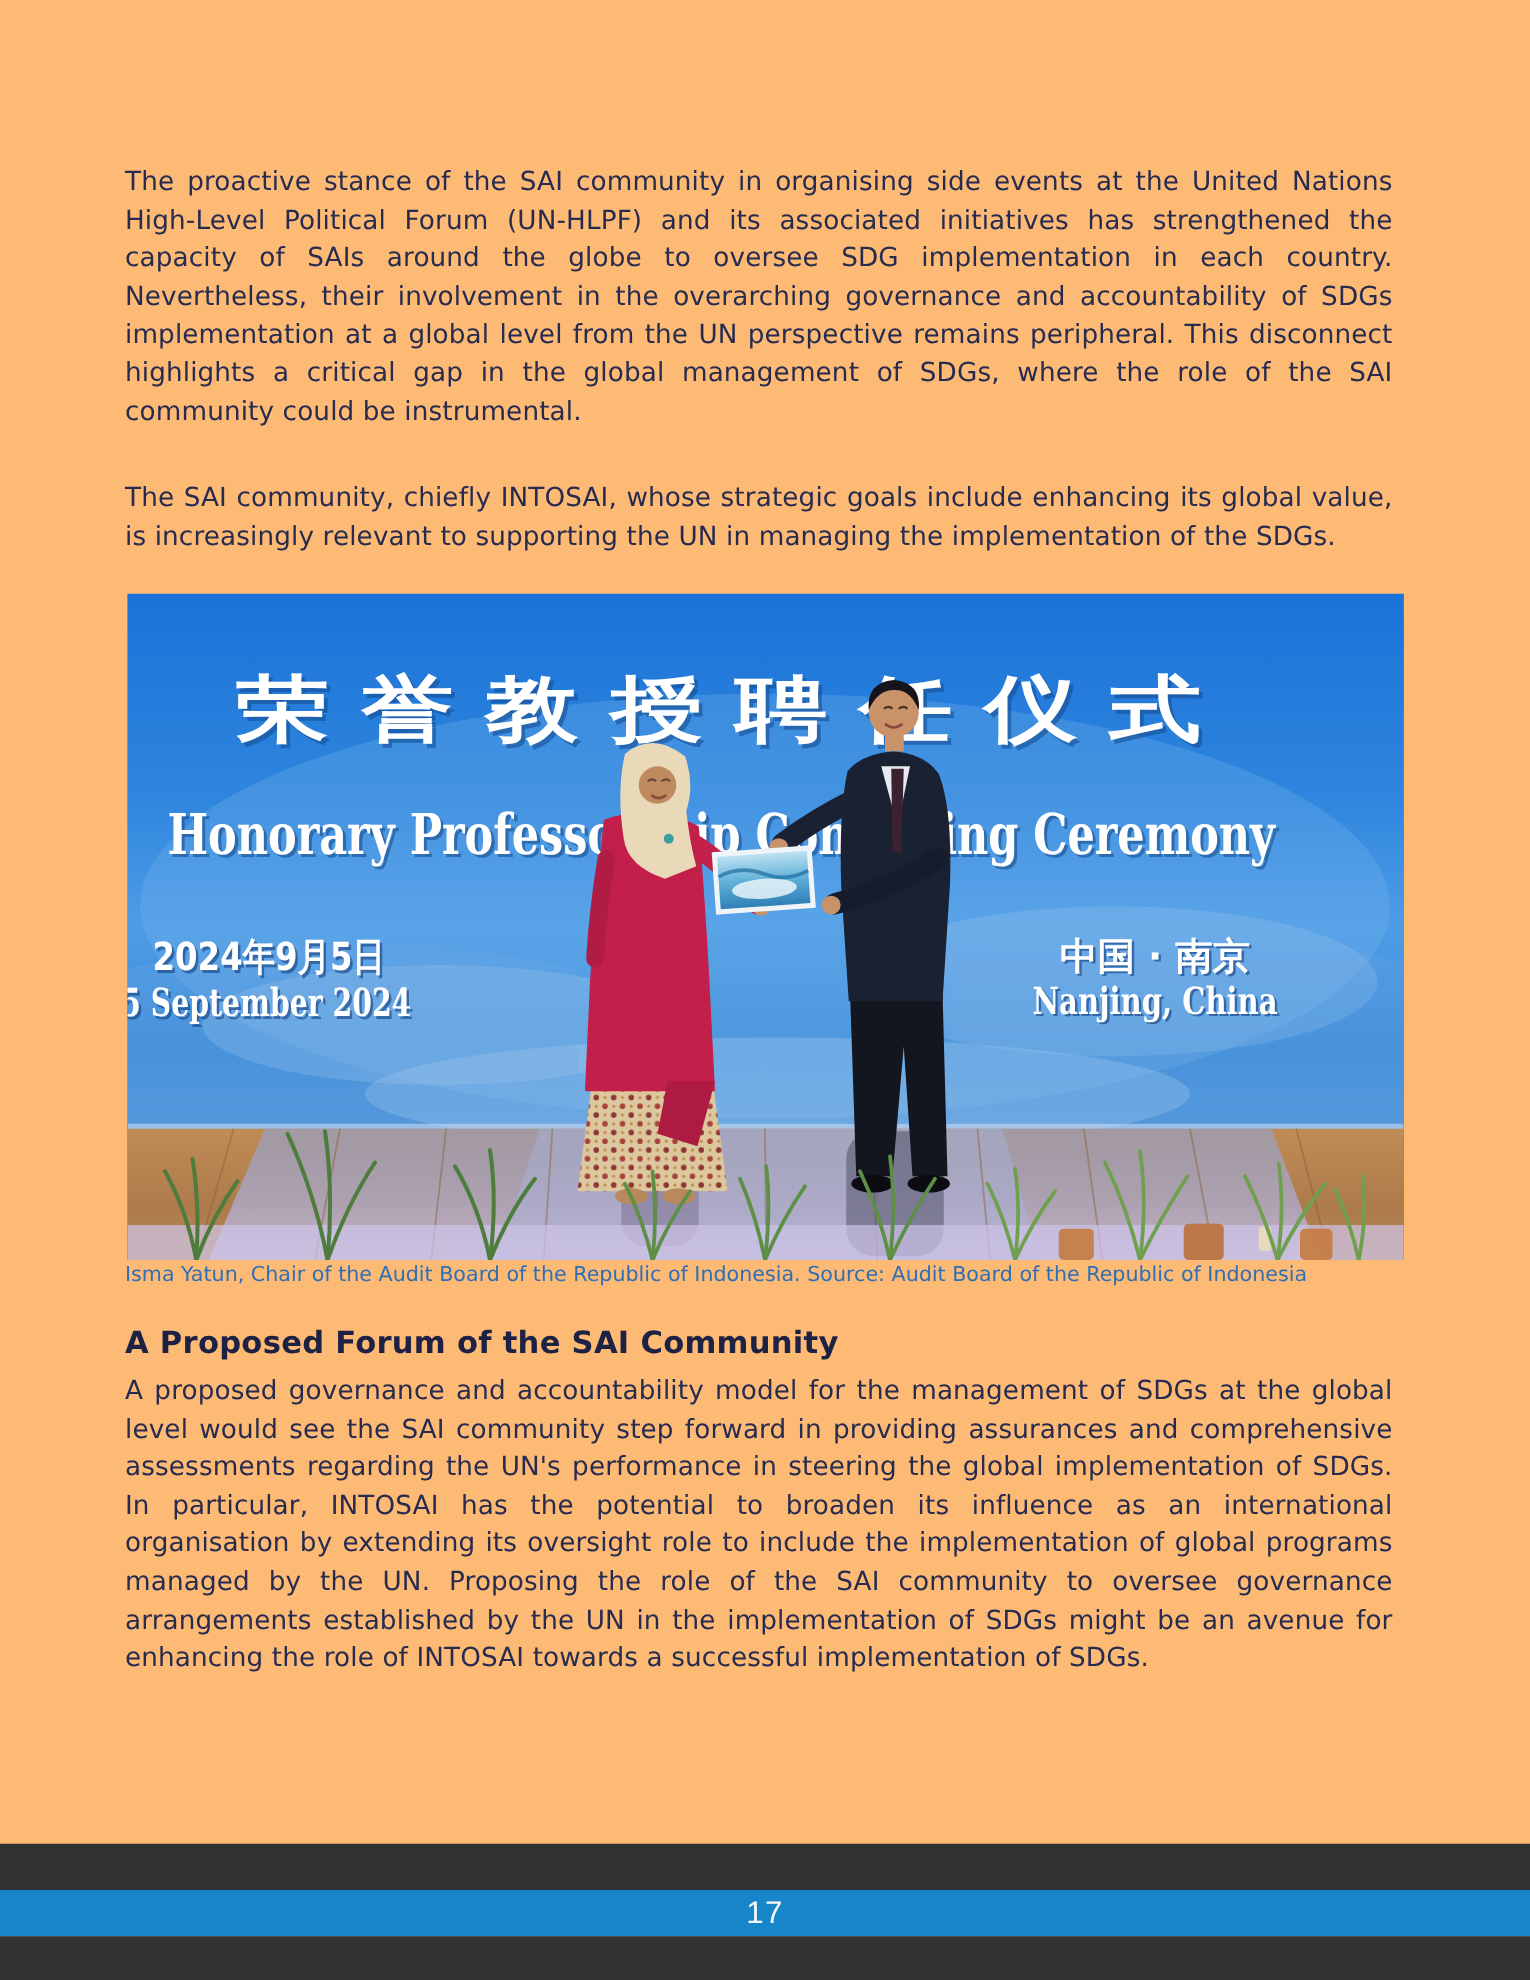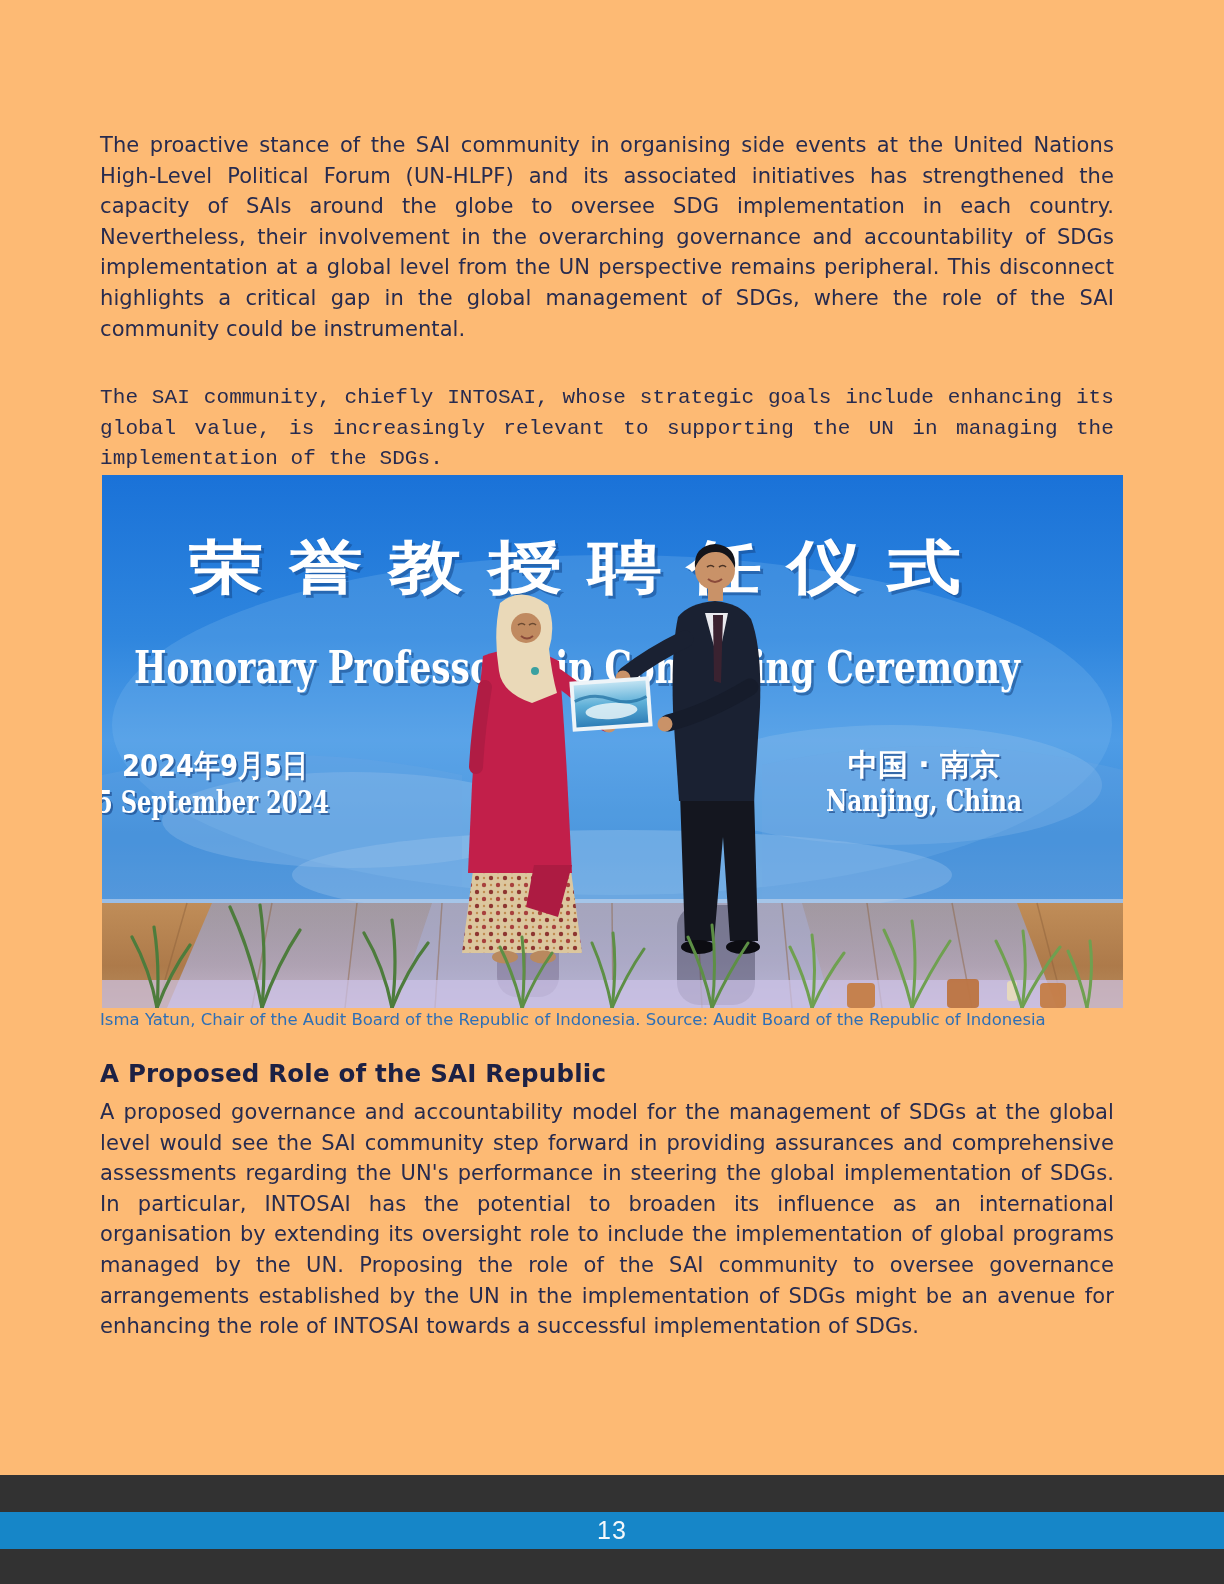--- a/index.html
+++ b/index.html
@@ -11,21 +11,21 @@
     font-family:"DejaVu Sans","Liberation Sans",sans-serif;
   }
   .body-para{
     position:absolute;left:100px;width:1014px;
     font-size:21px;line-height:30.6px;
     color:#272b4f;
     text-align:justify;
     letter-spacing:0.1px;
   }
   #para1{top:109px;}
-  #para2{top:362px;font-family:Liberation Mono, monospace;}
+  #para2{top:362px;}
   #para3{top:1076px;}
   .photo-wrap{
     position:absolute;left:102px;top:475px;
     width:1021px;height:533px;
     background:#2a7fd2;
   }
   .photo-wrap svg{display:block;}
   .photo-caption{
     position:absolute;left:100px;top:1008px;width:1014px;
     text-align:left;
@@ -229,23 +229,23 @@
             <path d="M920 533 Q 936 500 958 472"></path>
           <path d="M985 533 Q 978 502 966 476"></path>
             <path d="M985 533 Q 992 498 988 466"></path>
         </g>
       </g>
     </svg>
   </figure>
 
   <figcaption class="photo-caption">Isma Yatun, Chair of the Audit Board of the Republic of Indonesia. Source: Audit Board of the Republic of Indonesia</figcaption>
 
-  <h2 class="section-heading">A Proposed Role of the SAI Republic</h2>
+  <h2 class="section-heading">A Proposed Forum of the SAI Community</h2>
 
   <p class="body-para" id="para3">A proposed governance and accountability model for the management of SDGs at the global level would see the SAI community step forward in providing assurances and comprehensive assessments regarding the UN's performance in steering the global implementation of SDGs. In particular, INTOSAI has the potential to broaden its influence as an international organisation by extending its oversight role to include the implementation of global programs managed by the UN. Proposing the role of the SAI community to oversee governance arrangements established by the UN in the implementation of SDGs might be an avenue for enhancing the role of INTOSAI towards a successful implementation of SDGs.</p>
 
   <div class="footer-bar" id="footer-dark-top"></div>
   <div class="footer-bar" id="footer-blue">
-    <span class="page-number">13</span>
+    <span class="page-number">17</span>
   </div>
   <div class="footer-bar" id="footer-dark-bottom"></div>
 
 </div>
 
 </body></html>

